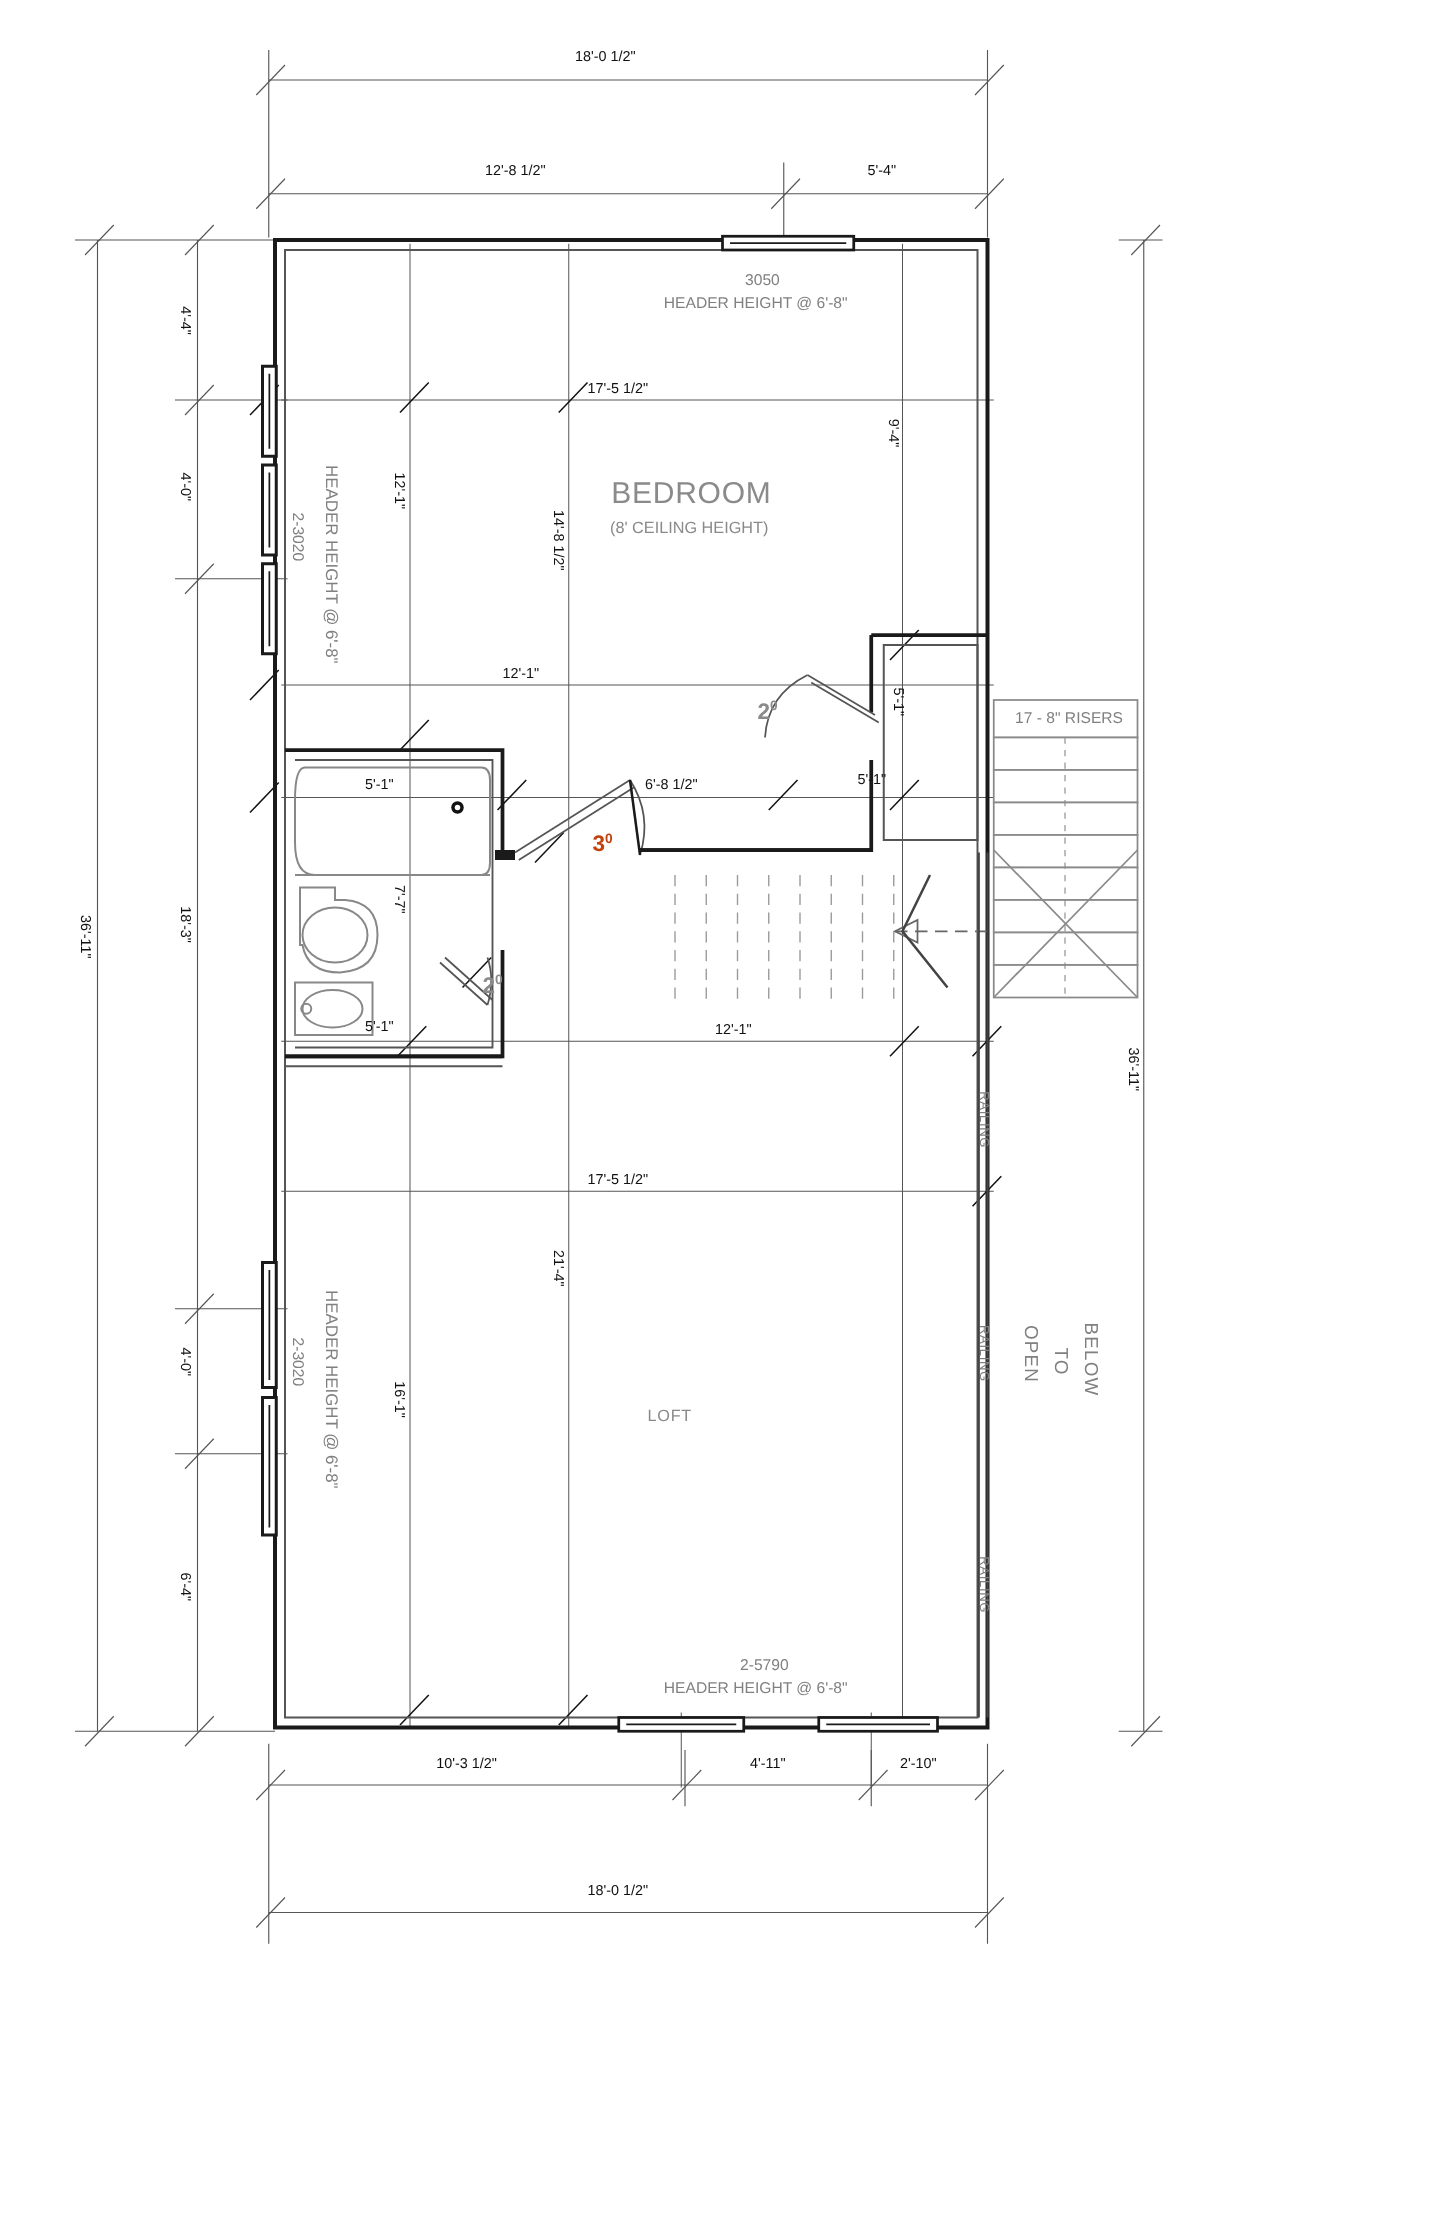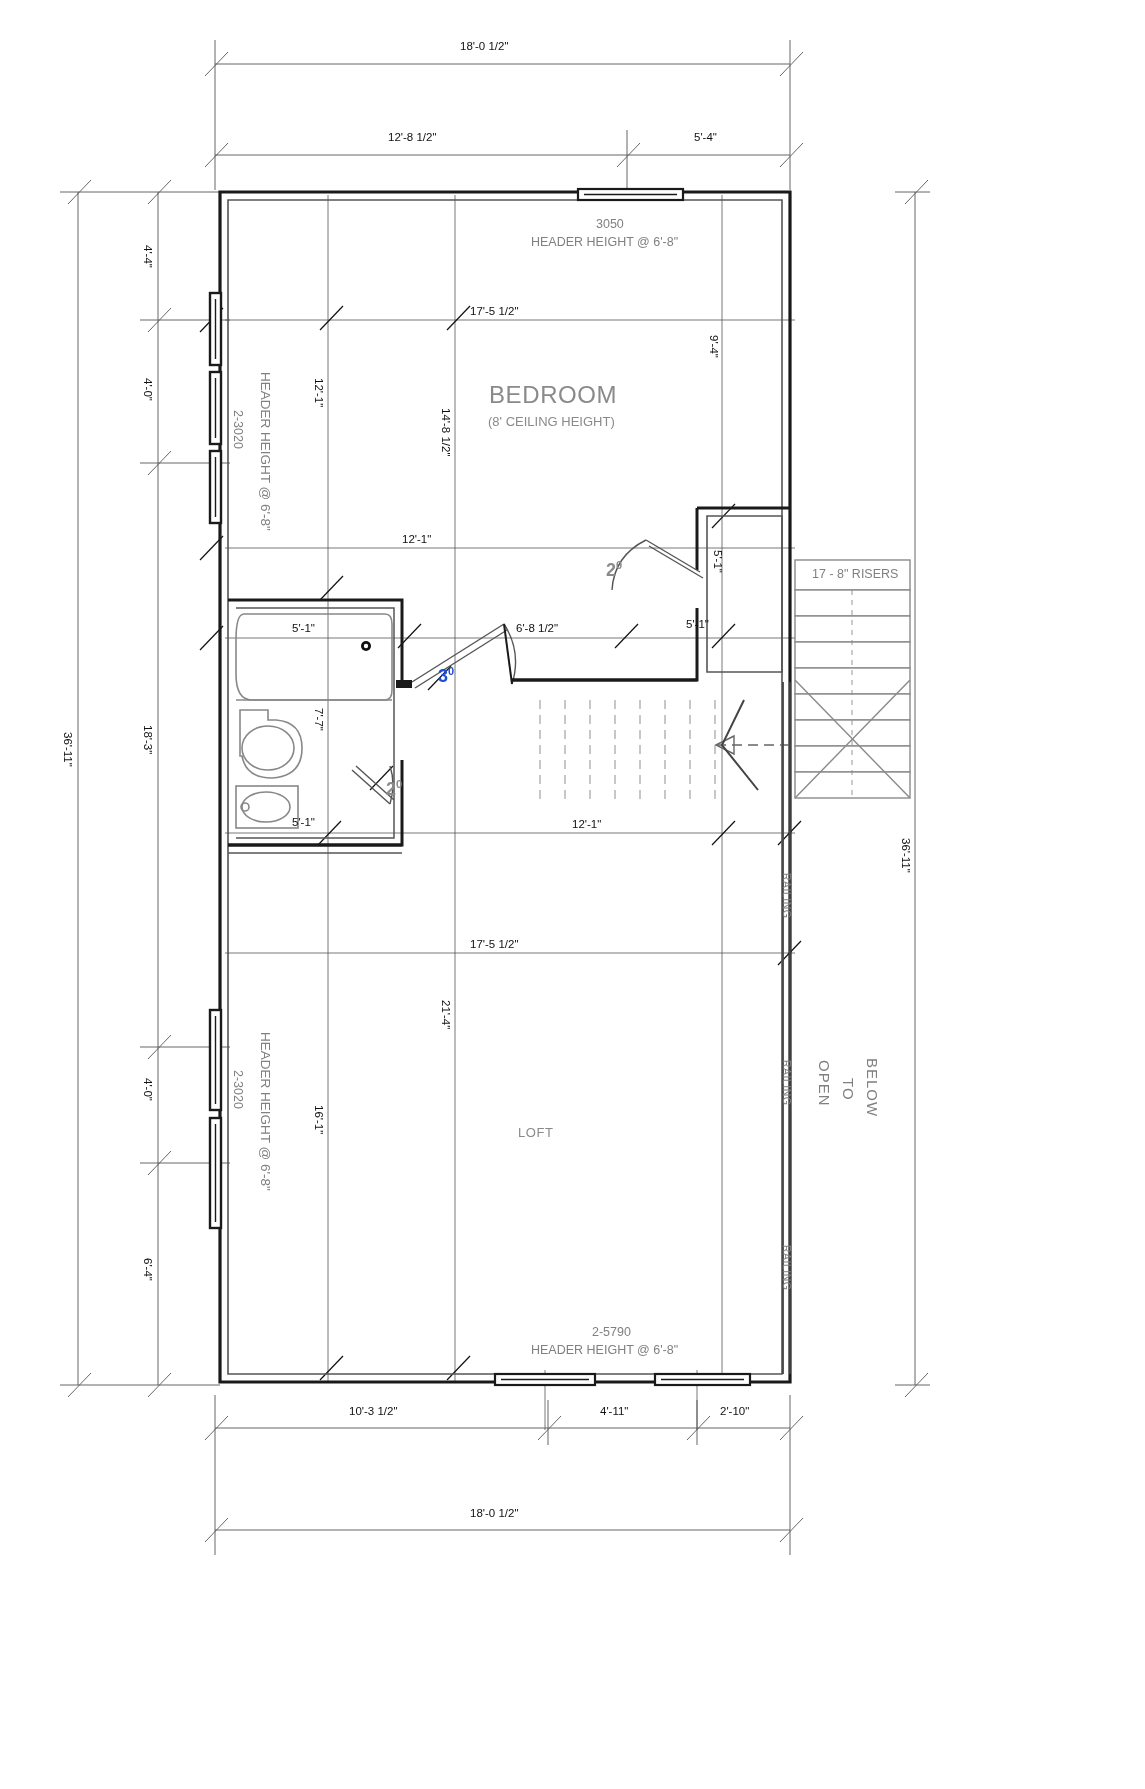--- a/index.html
+++ b/index.html
@@ -284,21 +284,21 @@
 
 <div class="lbl vert" style="left:231px;top:1070px;font-size:12.5px;">2-3020</div>
 <div class="lbl vert" style="left:258px;top:1032px;font-size:13.5px;">HEADER HEIGHT @ 6'-8"</div>
 
 <div class="lbl" style="left:592px;top:1325px;font-size:12.5px;">2-5790</div>
 <div class="lbl" style="left:531px;top:1343px;font-size:12.5px;">HEADER HEIGHT @ 6'-8"</div>
 
 <div style="position:absolute;left:606px;top:559px;color:#8a8a8a;font-weight:bold;font-size:18px;">
   <span>2</span><sup style="font-size:11px;">0</sup>
 </div>
-<div style="position:absolute;left:438px;top:665px;color:#1d4ed8;font-weight:bold;font-size:18px;">
+<div style="position:absolute;left:474px;top:665px;color:#c2410c;font-weight:bold;font-size:18px;">
   <span>3</span><sup style="font-size:11px;">0</sup>
 </div>
 <div style="position:absolute;left:386px;top:778px;color:#8a8a8a;font-weight:bold;font-size:18px;">
   <span>2</span><sup style="font-size:11px;">0</sup>
 </div>
 
 <div class="lbl" style="left:812px;top:567px;font-size:12.5px;">17 - 8" RISERS</div>
 
 <div class="lbl vert" style="left:781px;top:873px;font-size:10.5px;letter-spacing:0.5px;">RAILING</div>
 <div class="lbl vert" style="left:781px;top:1060px;font-size:10.5px;letter-spacing:0.5px;">RAILING</div>

